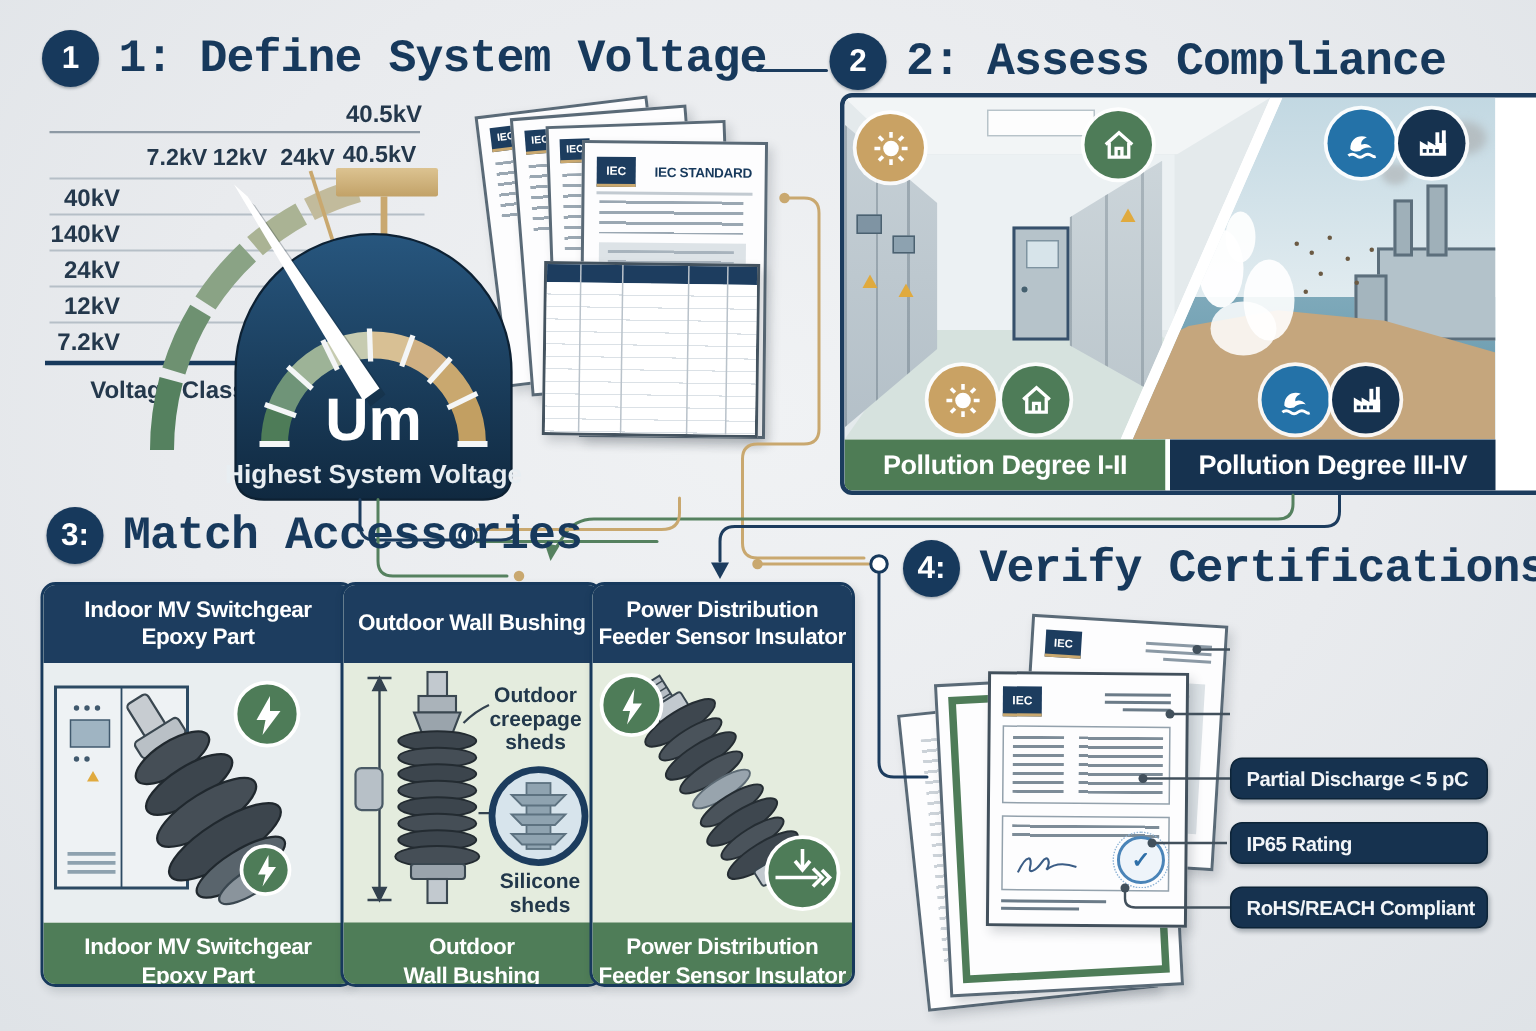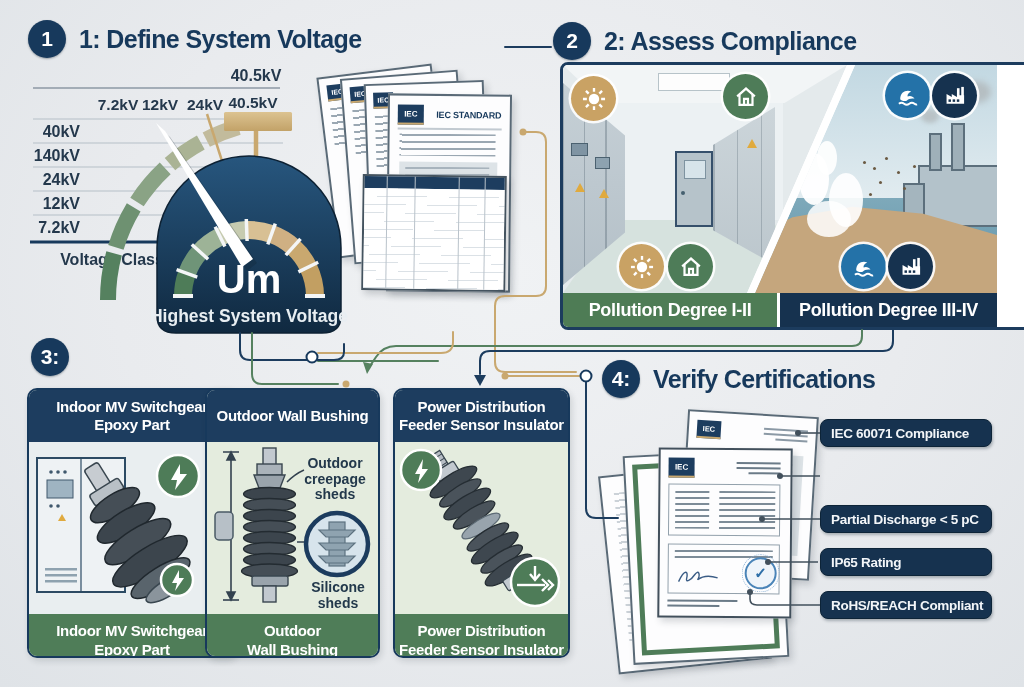--- a/index.html
+++ b/index.html
@@ -2,21 +2,21 @@
 <html><head>
 <meta charset="utf-8">
 <style>
   html,body{margin:0;padding:0;background:#dfe2e6;font-family:"Liberation Sans",sans-serif;}
   #canvas{position:relative;width:1024px;height:687px;overflow:hidden;
     background:radial-gradient(ellipse at 50% 40%, #f0f2f4 0%, #e9ebee 55%, #dfe3e7 100%);}
   
   .step-header{position:absolute;display:flex;align-items:center;gap:13px;z-index:6;}
   .badge{width:38px;height:38px;border-radius:50%;background:#17395c;color:#fff;font-weight:bold;
     font-size:21px;display:flex;align-items:center;justify-content:center;box-shadow:0 1px 2px rgba(10,25,40,.35);}
-  .step-title{font-size:25px;font-weight:bold;color:#17395c;letter-spacing:-.6px;white-space:nowrap;}
+  .step-title{font-size:31px;font-weight:bold;color:#17395c;letter-spacing:-.6px;white-space:nowrap;font-family:Liberation Mono, monospace;}
   
   .abs{position:absolute;}
   .greek{background:repeating-linear-gradient(to bottom,#9aa7b2 0 2px,transparent 2px 7px);}
   .greek-dark{background:repeating-linear-gradient(to bottom,#7d8c98 0 2px,transparent 2px 6px);}
   
   .page{position:absolute;background:#fdfdfe;border:2px solid #5a6a77;box-shadow:3px 4px 7px rgba(30,40,50,.18);}
   .chip{position:absolute;background:#1d3d5f;color:#fff;font-weight:bold;display:flex;align-items:center;
     justify-content:center;border-bottom:2px solid #c9a86f;}
   .docline{position:absolute;height:2px;background:#8b99a5;}
   
@@ -108,20 +108,21 @@
   <div class="step-header" style="left:28px;top:20px">
     <div class="badge">1</div>
     <div class="step-title">1: Define System Voltage</div>
   </div>
   <div class="step-header" style="left:553px;top:22px">
     <div class="badge">2</div>
     <div class="step-title">2: Assess Compliance</div>
   </div>
   <div class="step-header" style="left:31px;top:338px">
     <div class="badge">3:</div>
+    <div class="step-title">Match Accessories</div>
   </div>
   <div class="step-header" style="left:602px;top:360px">
     <div class="badge">4:</div>
     <div class="step-title">Verify Certifications</div>
   </div>
 
   <div class="abs" style="left:325px;top:60px;width:240px;height:250px;z-index:2">
     <div class="page" style="left:2px;top:10px;width:112px;height:178px;transform:rotate(-7deg)">
       <div class="chip" style="left:7px;top:7px;width:20px;height:14px;font-size:7px">IEC</div>
       <div class="greek abs" style="left:8px;top:30px;width:70px;height:40px"></div>
@@ -400,21 +401,21 @@
         <g>
           <circle cx="148" cy="138" r="16" fill="#4e7c58" stroke="#fff" stroke-width="2.5"></circle>
           <polygon points="150,128 143,141 148,141 146,149 155,136 150,136" fill="#fff"></polygon>
         </g>
       </svg>
     </div>
     <div class="card-footer">Indoor MV Switchgear
 Epoxy Part</div>
   </div>
 
-  <div class="card" style="left:205px;width:175px">
+  <div class="card" style="left:227px;width:175px">
     <div class="card-header">Outdoor Wall Bushing</div>
     <div class="card-body">
       <svg width="171" height="168" viewBox="0 0 171 168">
 
         <g stroke="#33424f" stroke-width="1.6" fill="#33424f">
           <line x1="24" y1="16" x2="24" y2="152"></line>
           <polygon points="24,10 20,18 28,18"></polygon>
             <polygon points="24,158 20,150 28,150"></polygon>
           <line x1="16" y1="10" x2="32" y2="10"></line>
             <line x1="16" y1="158" x2="32" y2="158"></line>
@@ -535,18 +536,17 @@
         <svg class="abs" style="left:8px;top:22px" width="44" height="20" viewBox="0 0 44 20">
           <path d="M2,15 C8,2 12,4 10,12 C9,16 14,14 18,8 C22,2 24,8 21,13 C26,9 32,8 41,11" stroke="#3b5d86" stroke-width="1.4" fill="none"></path>
         </svg>
         <div class="seal" style="left:76px;top:12px;width:28px;height:28px;font-size:15px">✓</div>
       </div>
       <div class="docline" style="left:8px;top:150px;width:70px;background:#6b7b88"></div>
       <div class="docline" style="left:8px;top:155px;width:52px;background:#6b7b88"></div>
     </div>
   </div>
 
-  <div class="pill" style="top:419px">IEC 60071 Compliance</div>
   <div class="pill" style="top:505px">Partial Discharge &lt; 5 pC</div>
   <div class="pill" style="top:548px">IP65 Rating</div>
   <div class="pill" style="top:591px">RoHS/REACH Compliant</div>
 
 </div>
 
 </body></html>

